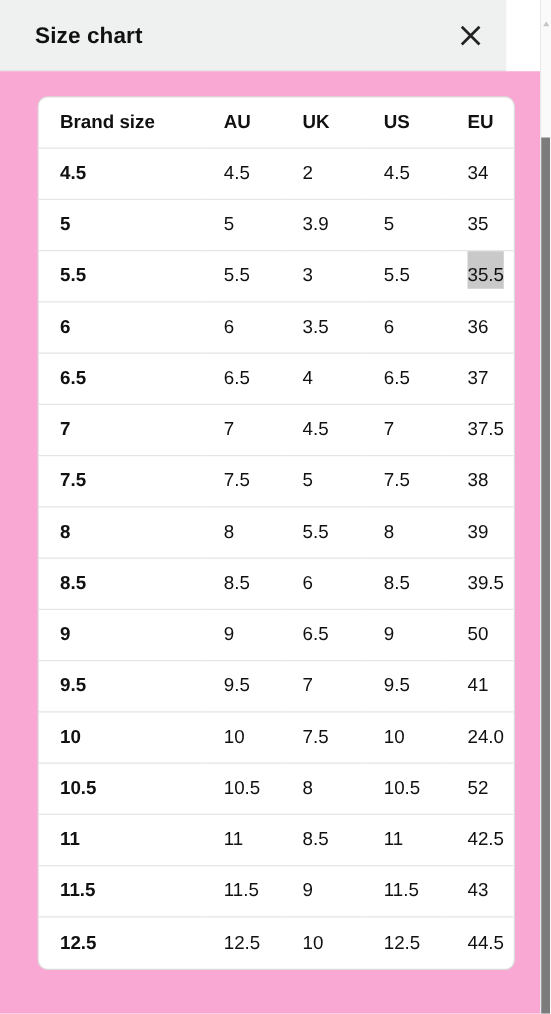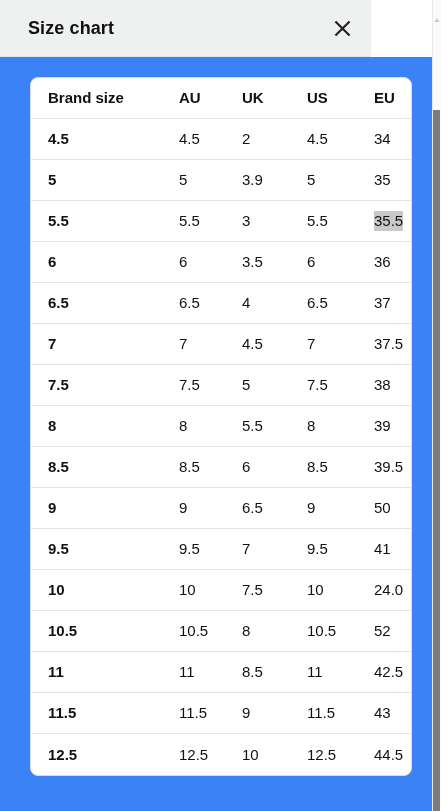--- a/index.html
+++ b/index.html
@@ -15,21 +15,21 @@
     font-family: "Liberation Sans", sans-serif;
     color: #111111;
     -webkit-font-smoothing: antialiased;
   }
 
   
   .modal-header {
     position: absolute;
     top: 0;
     left: 0;
-    width: 371px;
+    width: 405px;
     height: 57px;
     background: #eff0f0;
     border-bottom: 1px solid #e3e4e5;
     box-sizing: border-box;
   }
   .modal-title {
     position: absolute;
     left: 28px;
     top: 15px;
     font-size: 18px;
@@ -55,21 +55,21 @@
   .close-button svg { display: block; }
 
   
   .modal-body {
     position: absolute;
     top: 57px;
     left: 0;
     width: 433px;
     height: 754px;
     overflow: hidden;
-    background: #3b82f6;
+    background: #f9a8d4;
   }
 
   
   .size-table-wrap {
     position: absolute;
     left: 30px;
     top: 20px;
     width: 380px;
   }
   table.size-table {
@@ -105,21 +105,21 @@
   }
   
   col.c-brand { width: 131px; }
   col.c-au    { width: 63px; }
   col.c-uk    { width: 65px; }
   col.c-us    { width: 67px; }
   col.c-eu    { width: 54px; }
 
   .cell-highlight {
     background: #c9c9c9;
-    padding: 1px 0 2px 0;
+    padding: 11px 0 2px 0;
     box-decoration-break: clone;
   }
 
   
   .page-scrollbar {
     position: absolute;
     top: 0;
     right: 0;
     width: 8px;
     height: 811px;

